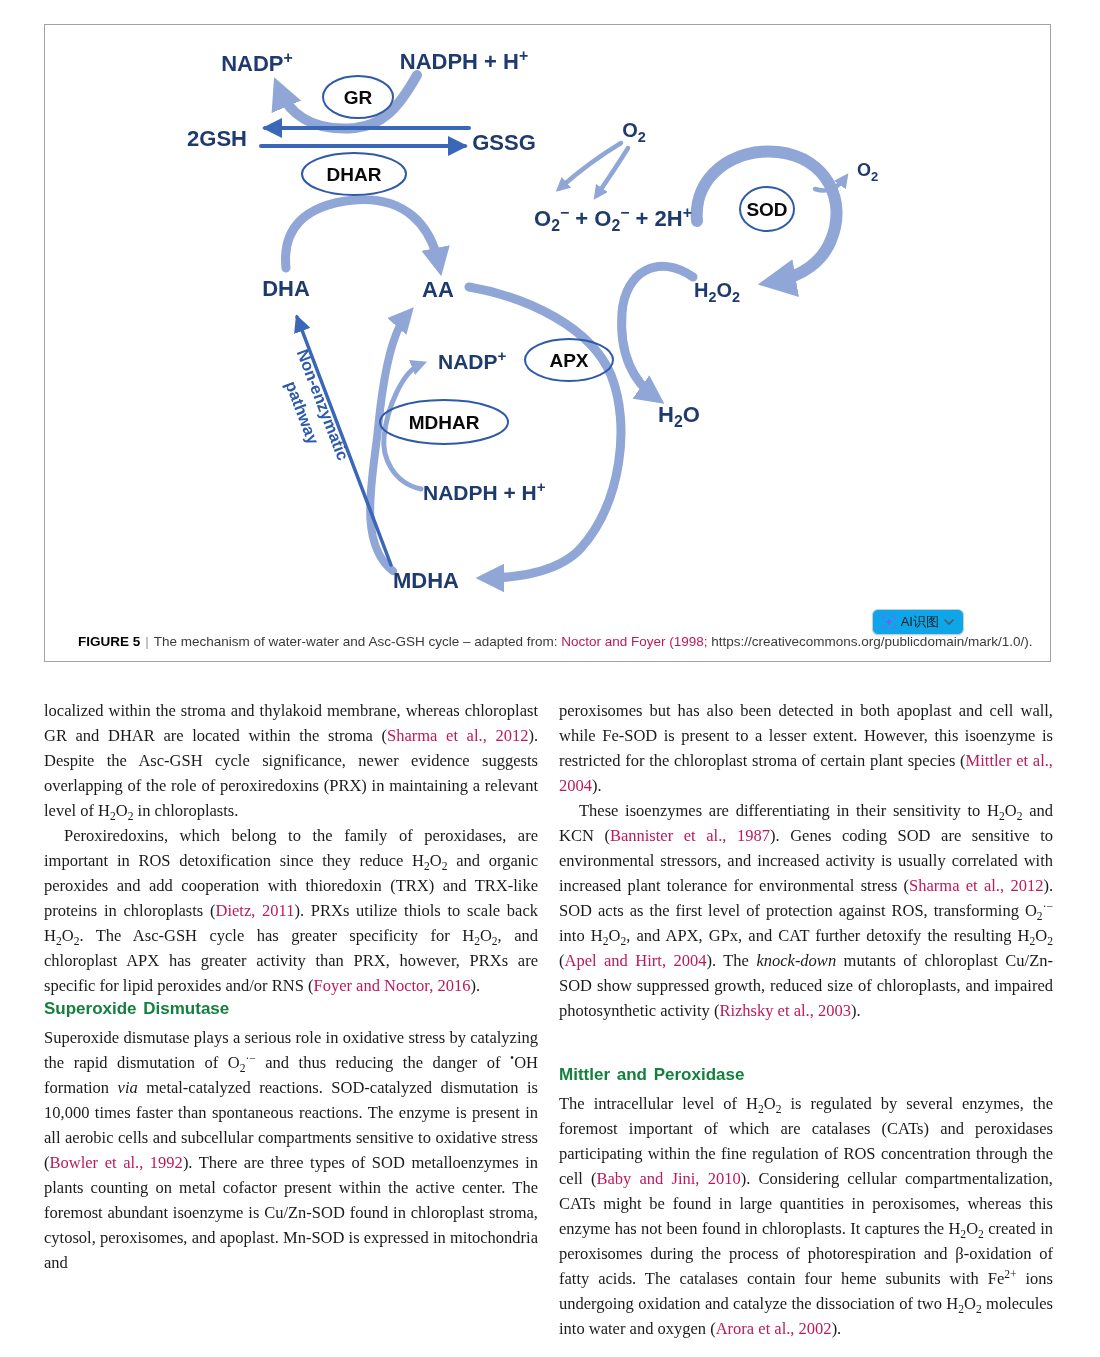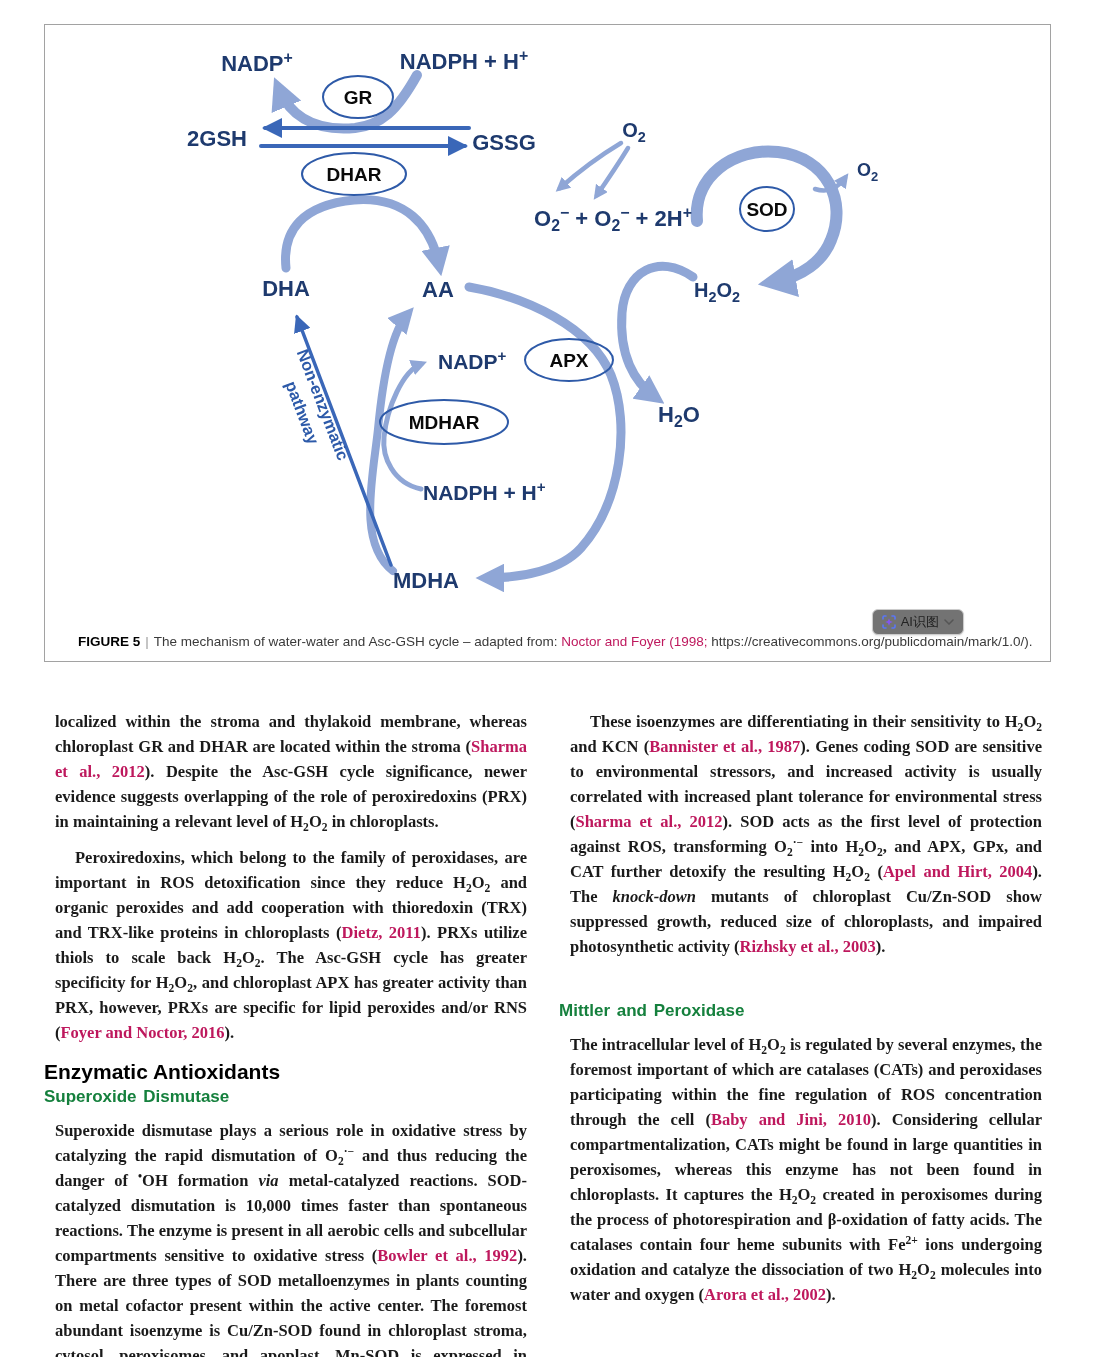--- a/index.html
+++ b/index.html
@@ -6,30 +6,30 @@
   .page{position:relative;width:1100px;height:1357px;background:#fff;overflow:hidden;
         font-family:"Liberation Serif",serif;}
   .figure-box{position:absolute;left:44px;top:24px;width:1007px;height:638px;
         border:1.5px solid #a2a2a2;box-sizing:border-box;background:#fff;margin:0;}
   svg.diagram{position:absolute;left:0;top:0;}
   svg.diagram text{font-family:"Liberation Sans",sans-serif;font-weight:bold;}
   .lbl{fill:#1e3a6e;}
   .enz{fill:#0a0a0a;text-anchor:middle;}
   .pathway-note{fill:#2d5aa9;text-anchor:middle;font-size:16.5px;}
   .ai-button{position:absolute;right:86px;top:584px;height:26px;display:flex;align-items:center;
-        gap:5px;padding:0 9px;border:1px solid #cccccc;border-radius:6px;background:#737373;
+        gap:5px;padding:0 9px;border:1px solid #cccccc;border-radius:6px;background:#0ea5e9;
         font-family:"Liberation Sans",sans-serif;font-size:13px;color:#222;cursor:pointer;
         box-shadow:0 1px 2px rgba(0,0,0,.10);box-sizing:border-box;}
   figcaption{position:absolute;left:13px;right:12px;top:609px;
         font-family:"Liberation Sans",sans-serif;font-size:13.5px;color:#3a3a3a;}
   figcaption b{color:#000;padding-left:20px;}
   figcaption .sep{color:#9a9a9a;margin:0 5px;}
   .columns{position:absolute;left:44px;top:698px;width:1009px;display:flex;gap:21px;}
   .col{width:494px;font-size:16.5px;line-height:25px;text-align:justify;color:#1a1a1a;}
-  .col p{margin:11px;font-weight:bold;}
+  .col p{margin:0;}
   .col p.indent{text-indent:20px;}
   .col h2{font-family:"Liberation Sans",sans-serif;font-size:21px;line-height:25px;
         color:#000;margin:14px 0 2px;}
   .col h3{font-family:"Liberation Sans",sans-serif;font-size:17px;line-height:21px;
         color:#15803d;margin:0 0 6px;word-spacing:2px;}
   .col h3.h3-solo{margin-top:41px;}
   .cite{color:#be185d;}
   sub,sup{font-size:70%;line-height:0;}
   em{font-style:italic;}
 </style>
@@ -111,24 +111,24 @@
 
     <figcaption>
       <b>FIGURE 5</b><span class="sep">|</span><span>The mechanism of water-water and Asc-GSH cycle – adapted from: <span class="cite">Noctor and Foyer (1998;</span> https://creativecommons.org/publicdomain/mark/1.0/).</span>
     </figcaption>
   </figure>
 
   <main class="columns">
     <div class="col">
       <p>localized within the stroma and thylakoid membrane, whereas chloroplast GR and DHAR are located within the stroma (<span class="cite">Sharma et al., 2012</span>). Despite the Asc-GSH cycle significance, newer evidence suggests overlapping of the role of peroxiredoxins (PRX) in maintaining a relevant level of H<sub>2</sub>O<sub>2</sub> in chloroplasts.</p>
       <p class="indent">Peroxiredoxins, which belong to the family of peroxidases, are important in ROS detoxification since they reduce H<sub>2</sub>O<sub>2</sub> and organic peroxides and add cooperation with thioredoxin (TRX) and TRX-like proteins in chloroplasts (<span class="cite">Dietz, 2011</span>). PRXs utilize thiols to scale back H<sub>2</sub>O<sub>2</sub>. The Asc-GSH cycle has greater specificity for H<sub>2</sub>O<sub>2</sub>, and chloroplast APX has greater activity than PRX, however, PRXs are specific for lipid peroxides and/or RNS (<span class="cite">Foyer and Noctor, 2016</span>).</p>
-      <h2>Enzymatic Antioxidants</h2>
       <h3>Superoxide Dismutase</h3>
       <p>Superoxide dismutase plays a serious role in oxidative stress by catalyzing the rapid dismutation of O<sub>2</sub><sup>·−</sup> and thus reducing the danger of <sup>•</sup>OH formation <em>via</em> metal-catalyzed reactions. SOD-catalyzed dismutation is 10,000 times faster than spontaneous reactions. The enzyme is present in all aerobic cells and subcellular compartments sensitive to oxidative stress (<span class="cite">Bowler et al., 1992</span>). There are three types of SOD metalloenzymes in plants counting on metal cofactor present within the active center. The foremost abundant isoenzyme is Cu/Zn-SOD found in chloroplast stroma, cytosol, peroxisomes, and apoplast. Mn-SOD is expressed in mitochondria and</p>
     </div>
     <div class="col">
+      <p>peroxisomes but has also been detected in both apoplast and cell wall, while Fe-SOD is present to a lesser extent. However, this isoenzyme is restricted for the chloroplast stroma of certain plant species (<span class="cite">Mittler et al., 2004</span>).</p>
       <p class="indent">These isoenzymes are differentiating in their sensitivity to H<sub>2</sub>O<sub>2</sub> and KCN (<span class="cite">Bannister et al., 1987</span>). Genes coding SOD are sensitive to environmental stressors, and increased activity is usually correlated with increased plant tolerance for environmental stress (<span class="cite">Sharma et al., 2012</span>). SOD acts as the first level of protection against ROS, transforming O<sub>2</sub><sup>·−</sup> into H<sub>2</sub>O<sub>2</sub>, and APX, GPx, and CAT further detoxify the resulting H<sub>2</sub>O<sub>2</sub> (<span class="cite">Apel and Hirt, 2004</span>). The <em>knock-down</em> mutants of chloroplast Cu/Zn-SOD show suppressed growth, reduced size of chloroplasts, and impaired photosynthetic activity (<span class="cite">Rizhsky et al., 2003</span>).</p>
       <h3 class="h3-solo">Mittler and Peroxidase</h3>
       <p>The intracellular level of H<sub>2</sub>O<sub>2</sub> is regulated by several enzymes, the foremost important of which are catalases (CATs) and peroxidases participating within the fine regulation of ROS concentration through the cell (<span class="cite">Baby and Jini, 2010</span>). Considering cellular compartmentalization, CATs might be found in large quantities in peroxisomes, whereas this enzyme has not been found in chloroplasts. It captures the H<sub>2</sub>O<sub>2</sub> created in peroxisomes during the process of photorespiration and β-oxidation of fatty acids. The catalases contain four heme subunits with Fe<sup>2+</sup> ions undergoing oxidation and catalyze the dissociation of two H<sub>2</sub>O<sub>2</sub> molecules into water and oxygen (<span class="cite">Arora et al., 2002</span>).</p>
     </div>
   </main>
 
 </div>
 
 </body></html>

